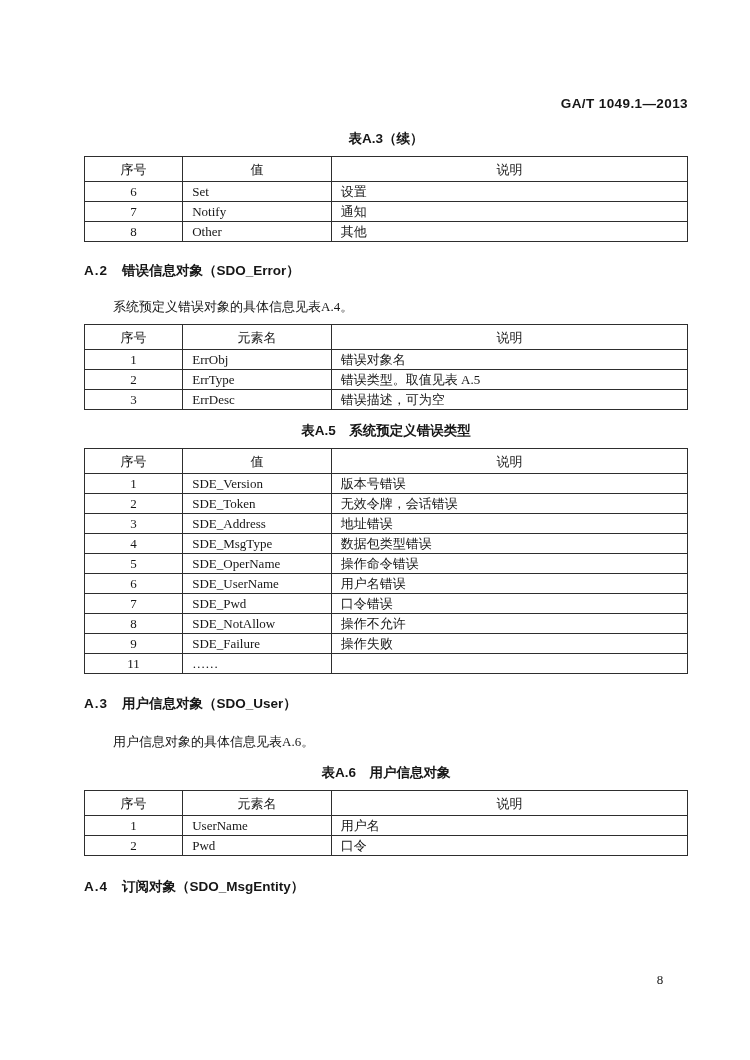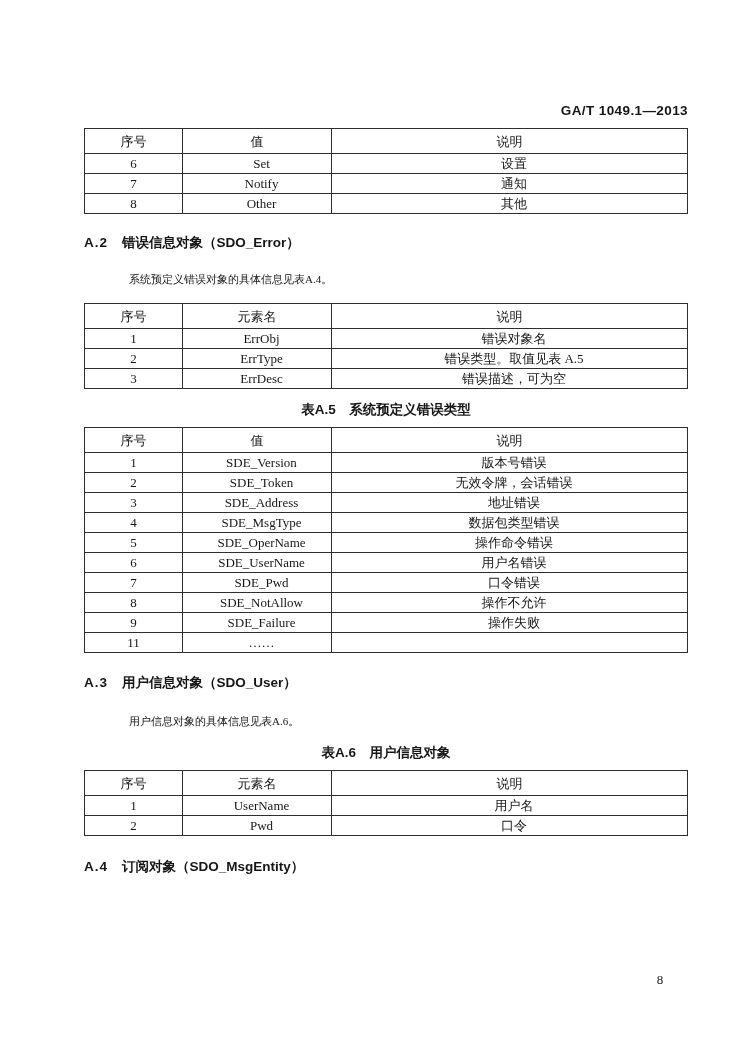--- a/index.html
+++ b/index.html
@@ -12,21 +12,21 @@
     width: 750px;
     height: 1060px;
     background: #ffffff;
     overflow: hidden;
     font-family: "Liberation Serif", "DejaVu Serif", serif;
     color: #161616;
   }
   .content {
     position: absolute;
     left: 84px;
-    top: 12px;
+    top: 5px;
     width: 604px;
   }
   .doc-code {
     margin-top: 91px;
     text-align: right;
     font-family: "Liberation Sans", "DejaVu Sans", sans-serif;
     font-weight: bold;
     font-size: 13.5px;
     letter-spacing: 0.4px;
     line-height: 16px;
@@ -60,40 +60,39 @@
   }
   table.doc-table th {
     height: 24px;
     text-align: center;
   }
   table.doc-table th:nth-child(1) { width: 16.2%; }
   table.doc-table th:nth-child(2) { width: 24.6%; }
   table.doc-table th:nth-child(3) { width: 59.2%; }
   table.doc-table td {
     height: 19px;
-    text-align: center;
   }
   table.doc-table td:first-child { text-align: center; }
   table.doc-table td:nth-child(2),
   table.doc-table td:nth-child(3) { padding-left: 9px; }
   .heading {
     font-family: "Liberation Sans", "DejaVu Sans", sans-serif;
     font-weight: bold;
     font-size: 13.5px;
     line-height: 16px;
     display: flex;
   }
   .heading .sec-num { margin-right: 14px; letter-spacing: 1px; }
   .h-a2 { margin-top: 21px; text-align: right; }
   .h-a3 { margin-top: 22px; }
   .h-a4 { margin-top: 23px; }
   .para {
-    margin: 16px;
+    margin: 0;
     padding-left: 29px;
-    font-size: 11px;
+    font-size: 13px;
     line-height: 16px;
   }
   .p-a2 { margin-top: 20px; }
   .p-a3 { margin-top: 22px; }
   .page-number {
     position: absolute;
     top: 972px;
     left: 640px;
     width: 40px;
     text-align: center;
@@ -101,20 +100,21 @@
   }
 </style>
 </head>
 <body>
 
 <div class="sheet">
   <div class="content">
 
     <div class="doc-code">GA/T 1049.1—2013</div>
 
+    <div class="tbl-caption cap-a3">表A.3（续）</div>
     <table class="doc-table">
         <thead>
           <tr>
             <th>序号</th>
             <th>值</th>
             <th>说明</th>
           </tr>
         </thead>
         <tbody>
           <tr>

